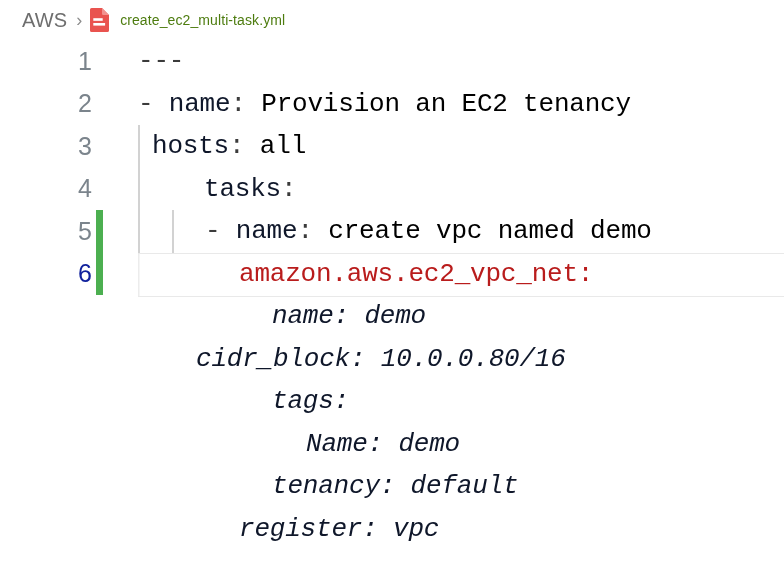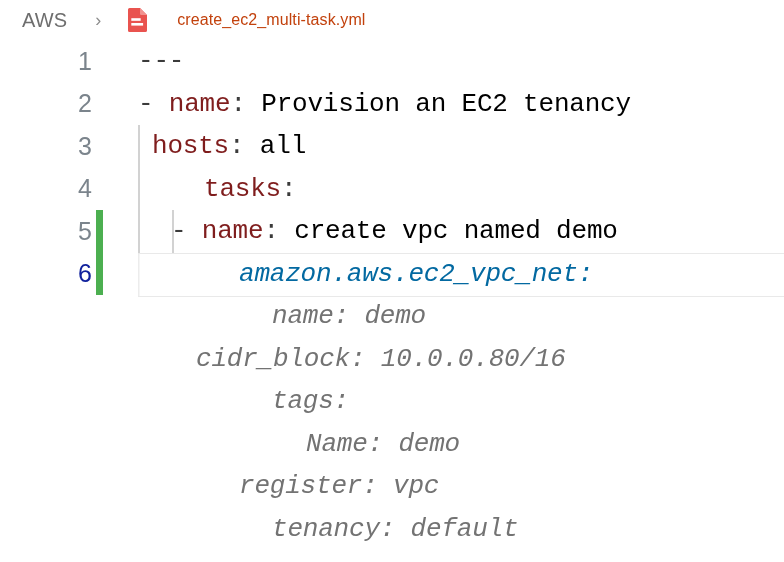--- a/index.html
+++ b/index.html
@@ -17,21 +17,20 @@
 
   
   .breadcrumb {
     height: 40px;
     display: flex;
     align-items: center;
     padding-left: 22px;
     box-sizing: border-box;
     background: #ffffff;
     user-select: none;
-    gap: 19px;
   }
   .crumb-root {
     font-size: 20px;
     color: #6e6e6e;
     font-family: "Liberation Sans", sans-serif;
     letter-spacing: 0.1px;
   }
   .crumb-sep {
     font-size: 18px;
     color: #8d8d8d;
@@ -40,22 +39,22 @@
   }
   .file-icon {
     width: 19px;
     height: 24px;
     position: relative;
     flex: 0 0 auto;
     margin-right: 11px;
     display: block;
   }
   .crumb-file {
-    font-size: 16px;
-    color: #c2410c;
+    font-size: 14px;
+    color: #4d7c0f;
     font-family: "Liberation Sans", sans-serif;
     letter-spacing: 0.1px;
     white-space: nowrap;
   }
 
   
   .editor {
     position: relative;
     height: 522px;
     background: #ffffff;
@@ -115,31 +114,31 @@
   .code-text {
     font-size: 26px;
     line-height: 42.5px;
     font-family: "Liberation Mono", "DejaVu Sans Mono", monospace;
     letter-spacing: -0.2px;
     position: relative;
     z-index: 2;
   }
 
   .tok-punct   { color: #3b3b3b; }
-  .tok-key     { color: #7f1d1d; }
-  .tok-ghost   { color: #0369a1; font-style: italic; }
+  .tok-key     { color: #0f172a; }
+  .tok-ghost   { color: #b91c1c; }
 
   .ghost-line {
     position: relative;
     height: 42.5px;
     display: flex;
     align-items: center;
     white-space: pre;
   }
-  .ghost-line .code-text { font-style: italic; color: #737373; }
+  .ghost-line .code-text { font-style: italic; color: #0f172a; }
 </style>
 </head>
 <body>
 
 <div class="breadcrumb">
   <span class="crumb-root">AWS</span>
   <span class="crumb-sep">›</span>
   <span class="file-icon">
     <svg width="19" height="24" viewBox="0 0 19 24" xmlns="http://www.w3.org/2000/svg">
       <path d="M1.6 0 H12 L19 7 V22.4 A1.6 1.6 0 0 1 17.4 24 H1.6 A1.6 1.6 0 0 1 0 22.4 V1.6 A1.6 1.6 0 0 1 1.6 0 Z" fill="#e9534f"></path>
@@ -158,25 +157,25 @@
       <div class="indent-guide" style="left: 172px; top: 170px; height: 85px;"></div>
       <div class="change-bar" style="top: 170px; height: 85px;"></div>
       <div class="active-line-box" style="top: 212.5px; height: 42.5px;"></div>
     </div>
 
   <div id="code-lines">
       <div class="code-line"><div class="gutter">1</div><div class="code-text" style="margin-left: 46px;"><span class="tok-punct">---</span></div></div>
       <div class="code-line"><div class="gutter">2</div><div class="code-text" style="margin-left: 46px;"><span class="tok-punct">- </span><span class="tok-key">name</span><span class="tok-punct">: </span><span class="tok-value">Provision an EC2 tenancy</span></div></div>
       <div class="code-line"><div class="gutter">3</div><div class="code-text" style="margin-left: 60px;"><span class="tok-key">hosts</span><span class="tok-punct">: </span><span class="tok-value">all</span></div></div>
       <div class="code-line"><div class="gutter">4</div><div class="code-text" style="margin-left: 112px;"><span class="tok-key">tasks</span><span class="tok-punct">:</span></div></div>
-      <div class="code-line"><div class="gutter">5</div><div class="code-text" style="margin-left: 79px;"><span class="tok-punct">- </span><span class="tok-key">name</span><span class="tok-punct">: </span><span class="tok-value">create vpc named demo</span></div></div>
+      <div class="code-line"><div class="gutter">5</div><div class="code-text" style="margin-left: 113px;"><span class="tok-punct">- </span><span class="tok-key">name</span><span class="tok-punct">: </span><span class="tok-value">create vpc named demo</span></div></div>
       <div class="code-line"><div class="gutter current">6</div><div class="code-text" style="margin-left: 147px;"><span class="tok-ghost">amazon.aws.ec2_vpc_net:</span></div></div>
     </div>
 
   <div id="ghost-lines">
       <div class="ghost-line"><div style="width: 92px; flex: 0 0 92px;"></div><div class="code-text tok-ghost" style="margin-left: 180px;">name: demo</div></div>
       <div class="ghost-line"><div style="width: 92px; flex: 0 0 92px;"></div><div class="code-text tok-ghost" style="margin-left: 104px;">cidr_block: 10.0.0.80/16</div></div>
       <div class="ghost-line"><div style="width: 92px; flex: 0 0 92px;"></div><div class="code-text tok-ghost" style="margin-left: 180px;">tags:</div></div>
       <div class="ghost-line"><div style="width: 92px; flex: 0 0 92px;"></div><div class="code-text tok-ghost" style="margin-left: 214px;">Name: demo</div></div>
+      <div class="ghost-line"><div style="width: 92px; flex: 0 0 92px;"></div><div class="code-text tok-ghost" style="margin-left: 180px;">tenancy: default</div></div>
       <div class="ghost-line"><div style="width: 92px; flex: 0 0 92px;"></div><div class="code-text tok-ghost" style="margin-left: 147px;">register: vpc</div></div>
-      <div class="ghost-line"><div style="width: 92px; flex: 0 0 92px;"></div><div class="code-text tok-ghost" style="margin-left: 180px;">tenancy: default</div></div>
     </div>
 </div>
 
 </body></html>

